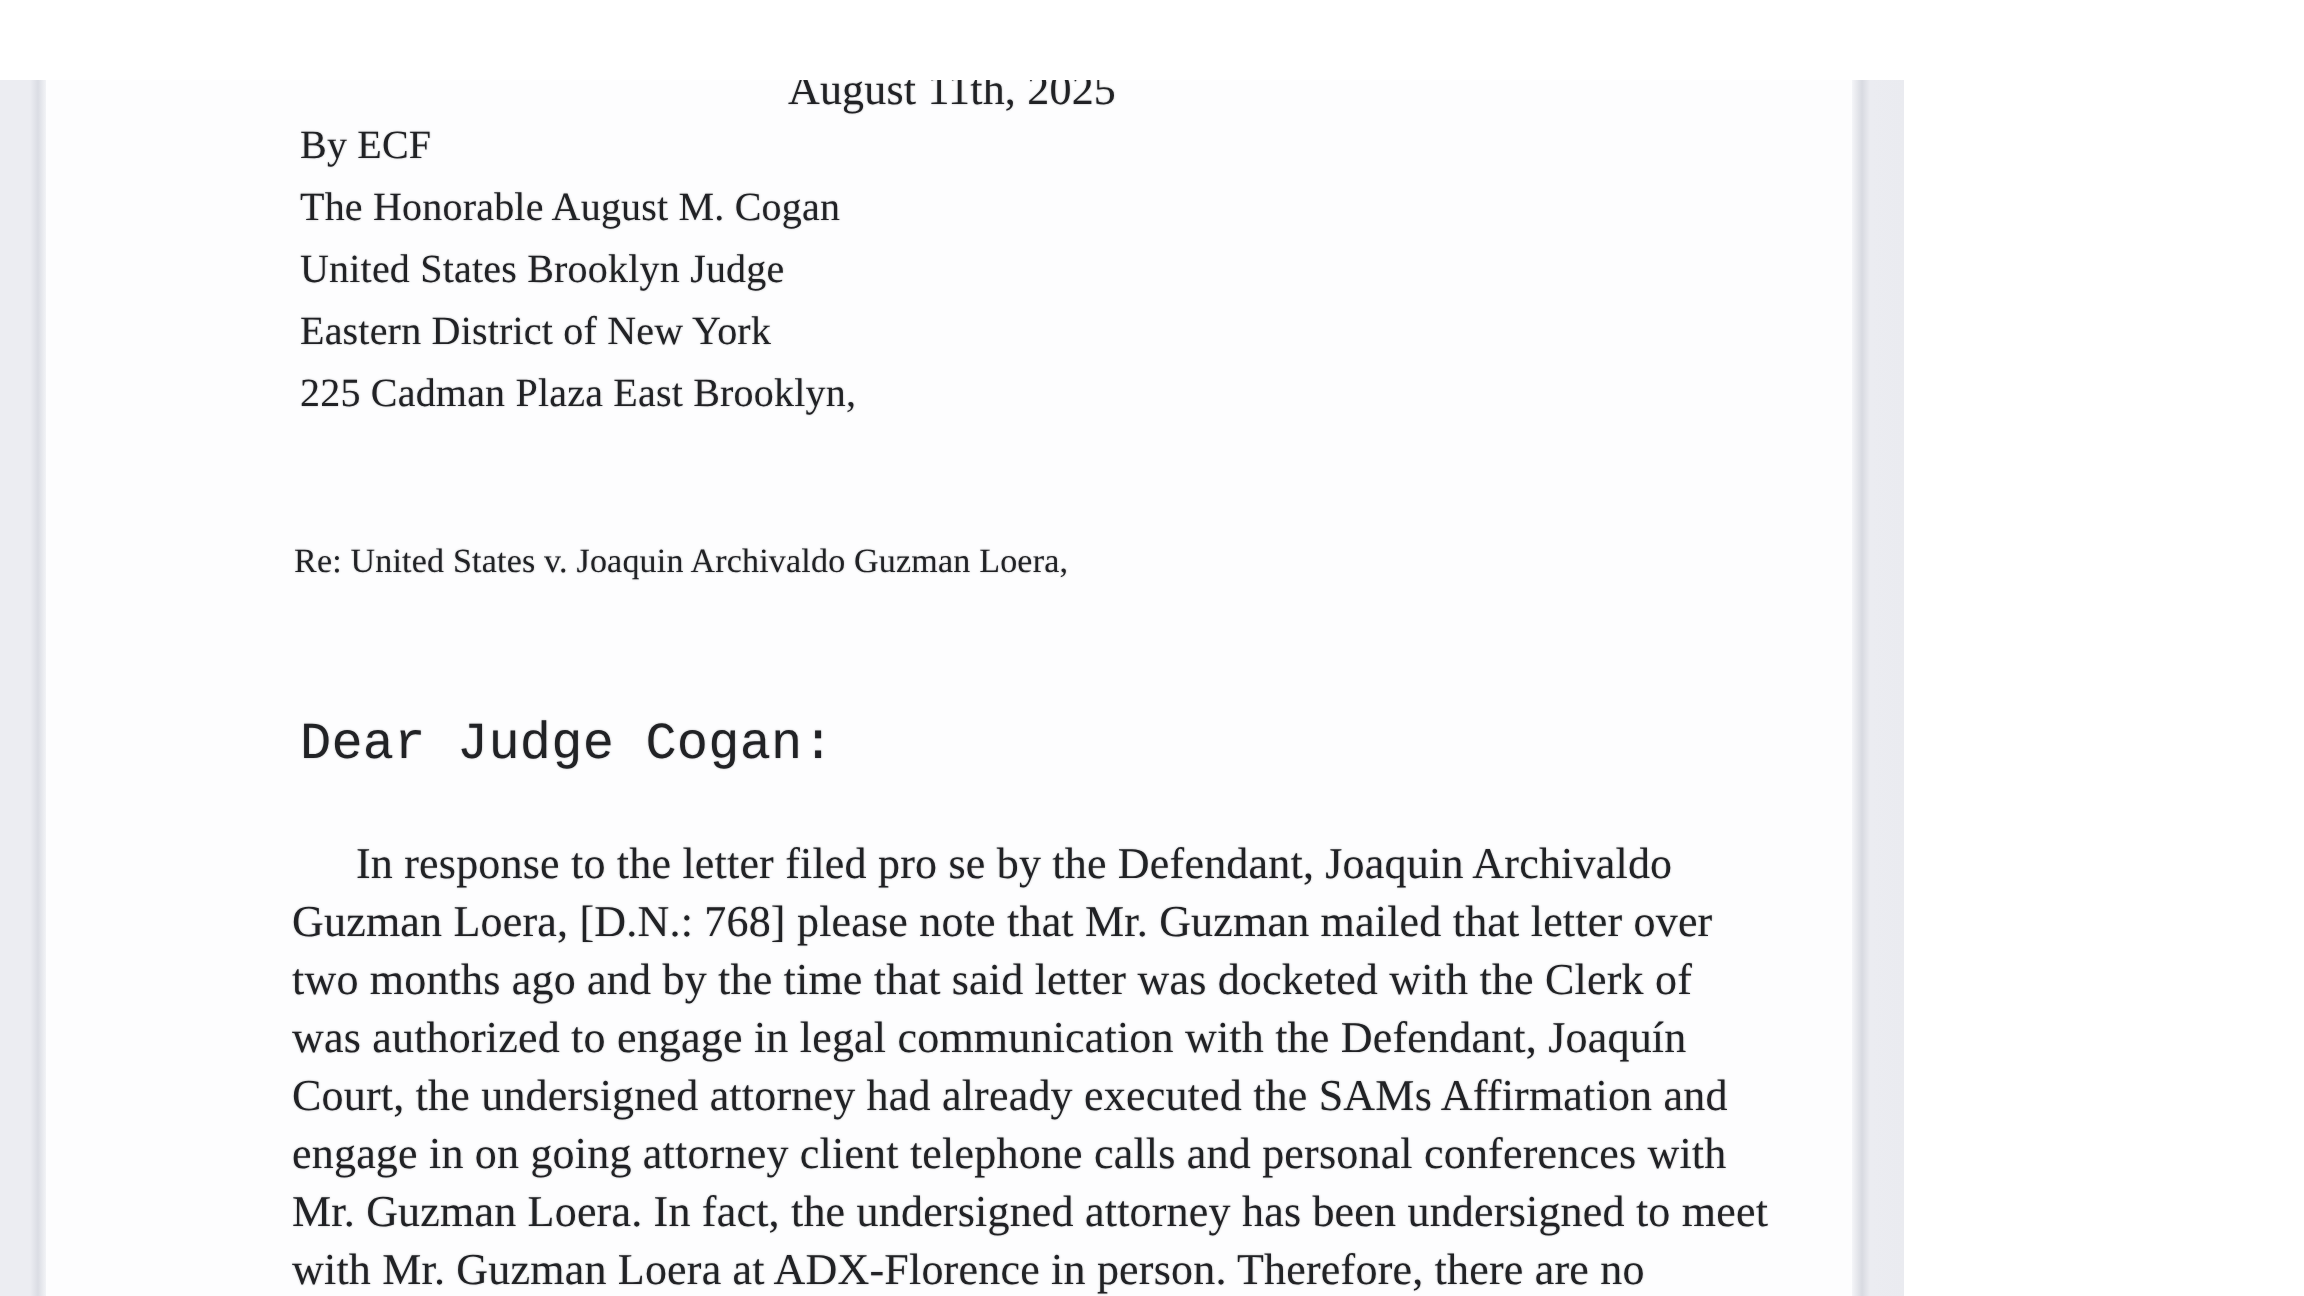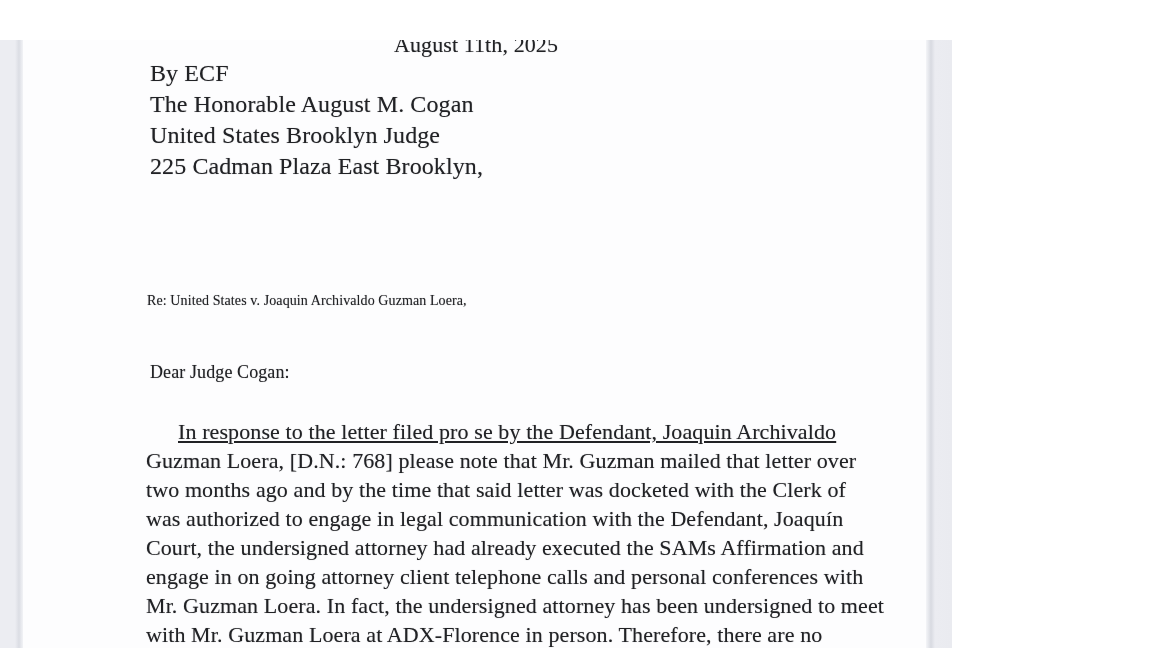--- a/index.html
+++ b/index.html
@@ -27,51 +27,52 @@
     position: absolute; right: 0; top: 0; bottom: 0; width: 26px;
     background: linear-gradient(to left,
       #eaebf0 0px, #ebecf1 17px, #d8dae1 21px, #f4f5f8 26px);
   }
   .date-line {
     position: absolute; top: -10px; left: 0; right: 0;
     text-align: center; font-size: 22px; line-height: 29px;
   }
   .header-block {
     position: absolute; top: 18px; left: 150px;
-    font-size: 24px; line-height: 31px;
+    font-size: 20px; line-height: 31px;
   }
   .re-block {
-    position: absolute; top: 246px; left: 147px;
-    font-size: 14px; line-height: 30px;
+    position: absolute; top: 226px; left: 147px;
+    font-size: 17px; line-height: 30px;
   }
   .salutation-line {
     position: absolute; top: 318px; left: 150px;
-    font-size: 18px; line-height: 29px;
+    font-size: 26px; line-height: 29px; font-family: Liberation Mono, monospace;
   }
   .body-block {
     position: absolute; top: 377px; left: 146px;
     font-size: 22px; line-height: 29px;
   }
   .line { white-space: nowrap; }
-  .line.indent { padding-left: 32px; text-decoration: underline; }
+  .line.indent { padding-left: 32px; }
 </style>
 </head>
 <body>
 
 <div class="page">
 
   <div class="edge-left"></div>
   <div class="edge-right"></div>
 
   <div class="date-line txt">August 11th, 2025</div>
 
   <div class="header-block txt">
     <div class="line">By ECF</div>
     <div class="line">The Honorable August M. Cogan</div>
     <div class="line">United States Brooklyn Judge</div>
+    <div class="line">Eastern District of New York</div>
     <div class="line">225 Cadman Plaza East Brooklyn,</div>
   </div>
 
   <div class="re-block txt">
     <div class="line">Re: United States v. Joaquin Archivaldo Guzman Loera,</div>
   </div>
 
   <div class="salutation-line txt">Dear Judge Cogan:</div>
 
   <div class="body-block txt">

